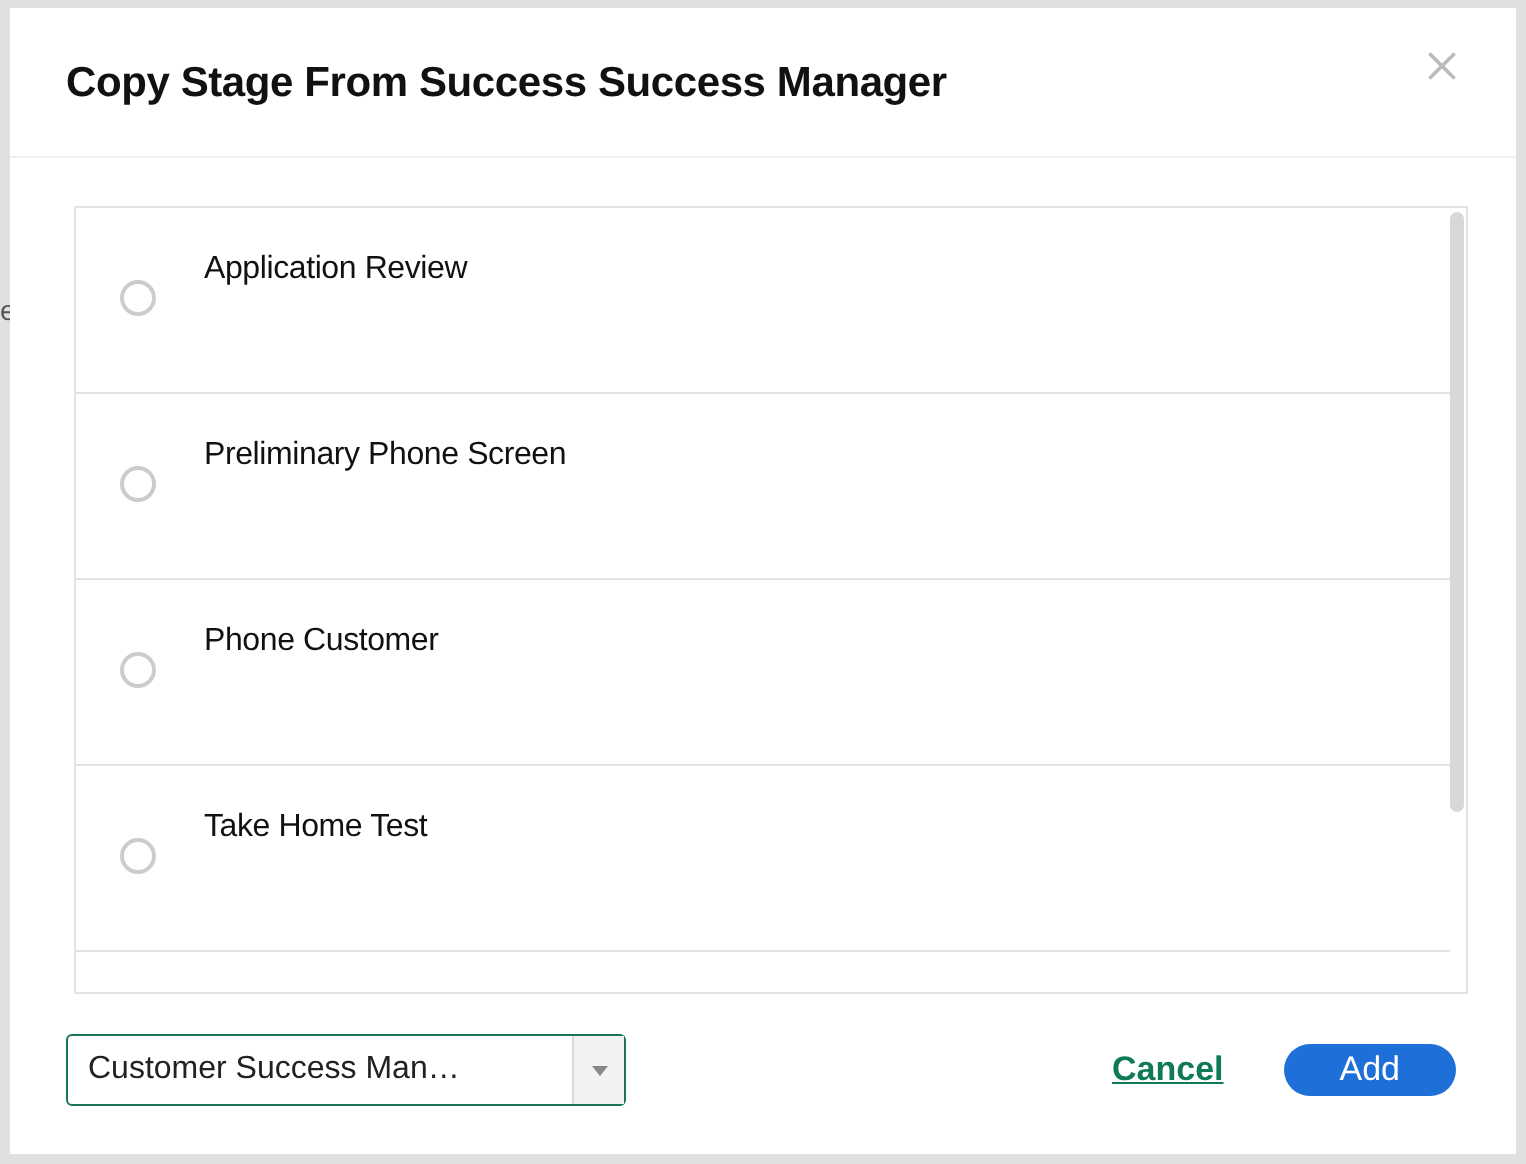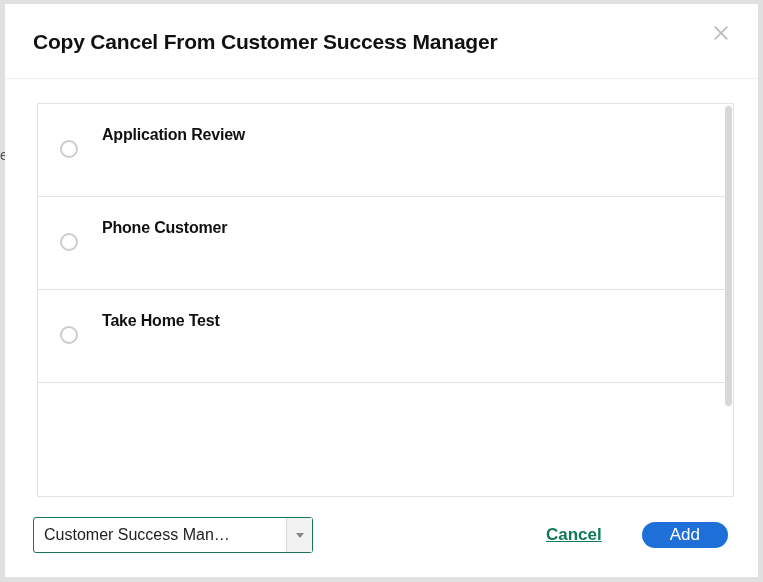--- a/index.html
+++ b/index.html
@@ -82,21 +82,21 @@
       width: 18px;
       height: 18px;
       border: 2px solid #ccc;
       border-radius: 50%;
       flex-shrink: 0;
       margin-top: 14px;
       margin-right: 24px;
     }
     .stage-label {
       font-size: 16px;
-      font-weight: 700;
+      font-weight: 400;
       color: #111;
       letter-spacing: -0.2px;
     }
     .fake-scrollbar {
       width: 8px;
       background: transparent;
       position: relative;
       flex-shrink: 0;
     }
     .fake-scrollbar-track {
@@ -145,21 +145,21 @@
     .dropdown-caret .tri {
       width: 0;
       height: 0;
       border-left: 4px solid transparent;
       border-right: 4px solid transparent;
       border-top: 5px solid #888;
     }
     .footer-actions {
       display: flex;
       align-items: center;
-      gap: 40px;
+      gap: 30px;
     }
     .cancel-link {
       color: #0f7a55;
       font-size: 17px;
       font-weight: 600;
       text-decoration: underline;
       cursor: pointer;
       background: none;
       border: none;
     }
@@ -183,38 +183,42 @@
     }
   </style>
 </head>
 <body>
 
 <span class="bg-text">e</span>
 
 <div class="modal">
 
   <div class="modal-header">
-    <h2 class="modal-title">Copy Cancel From Customer Success Manager</h2>
+    <h2 class="modal-title">Copy Stage From Success Success Manager</h2>
     <button class="close-btn">
       <svg viewBox="0 0 20 20">
         <line x1="3" y1="3" x2="17" y2="17"></line>
         <line x1="17" y1="3" x2="3" y2="17"></line>
       </svg>
     </button>
   </div>
 
   <div class="modal-body">
     <div class="list-container">
       <div class="stage-list">
 
         <div class="stage-item">
           <span class="radio"></span>
           <span class="stage-label">Application Review</span>
         </div>
 
+        <div class="stage-item">
+          <span class="radio"></span>
+          <span class="stage-label">Preliminary Phone Screen</span>
+        </div>
 
         <div class="stage-item">
           <span class="radio"></span>
           <span class="stage-label">Phone Customer</span>
         </div>
 
         <div class="stage-item">
           <span class="radio"></span>
           <span class="stage-label">Take Home Test</span>
         </div>

